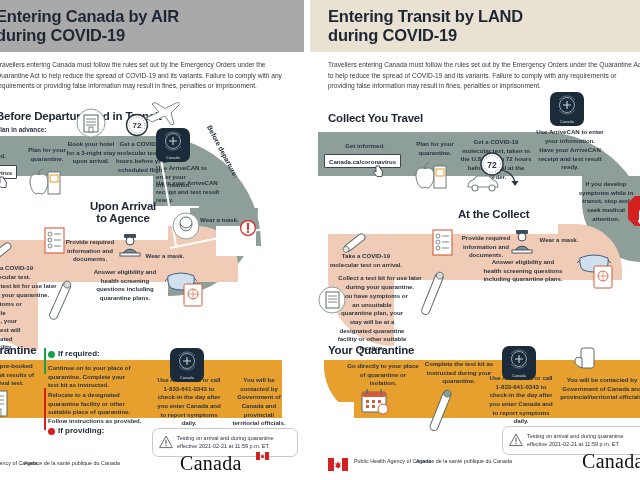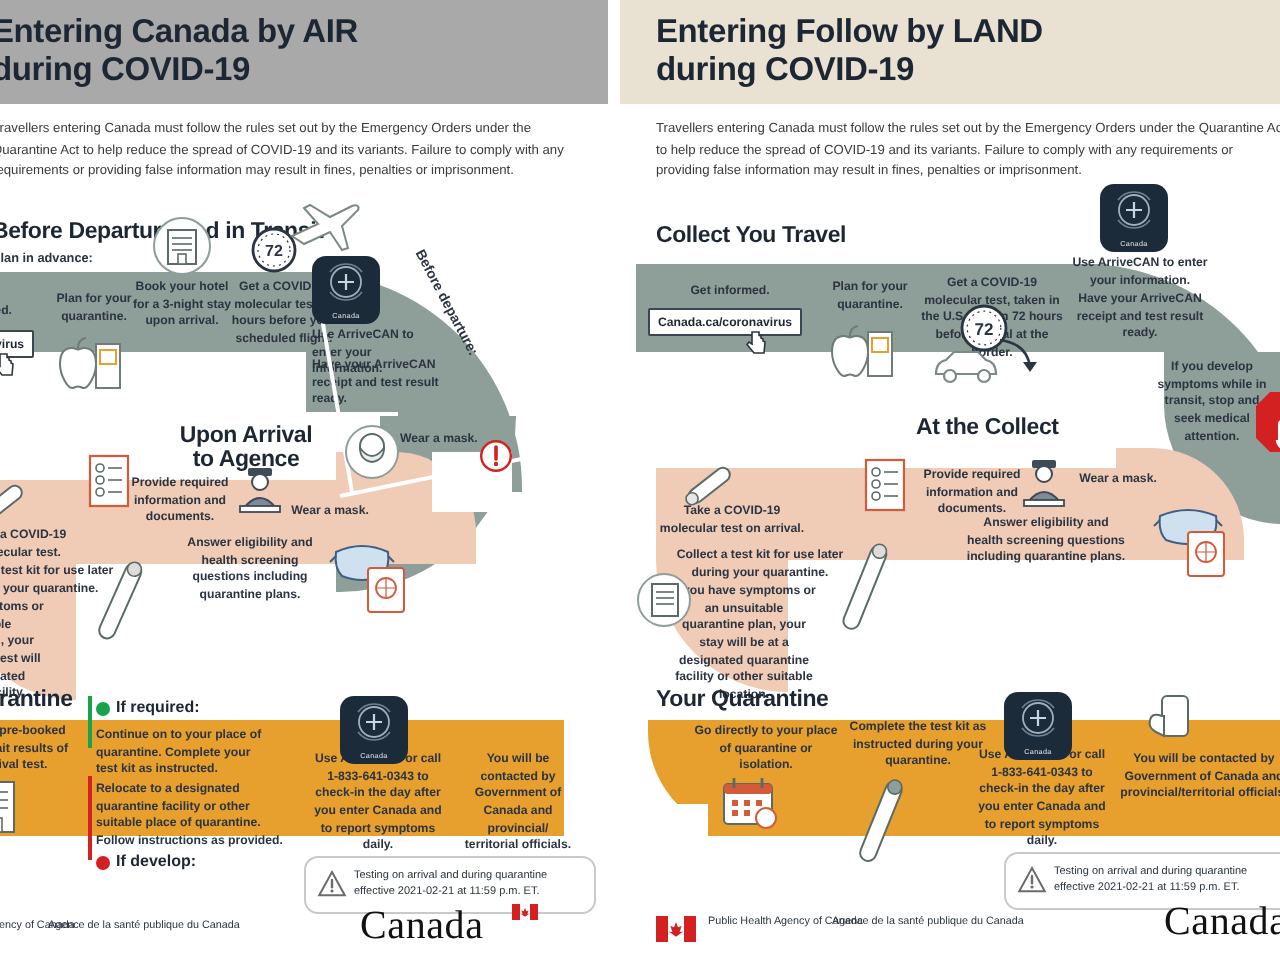--- a/index.html
+++ b/index.html
@@ -170,21 +170,21 @@
       <path d="M8 12 q6 8 12 0 q0 6 -6 7 q-6 -1 -6 -7 z" fill="#e9eef0" stroke="#5a6b66" stroke-width="0.9"></path>
     </svg>
     <div class="t l" style="left:232px; top:216px; width:44px;">Wear a mask.</div>
     <div class="t l" style="left:232px; top:228px; width:46px;">If symptoms develop, tell your flight attendant immediately.</div>
     <svg class="ico" style="left:272px; top:220px; width:16px; height:16px; z-index:22;" viewBox="0 0 16 16">
       <circle cx="8" cy="8" r="7.4" fill="#fff" stroke="#d32020" stroke-width="1.2"></circle>
       <path d="M8 3.5 v6" stroke="#d32020" stroke-width="1.8" stroke-linecap="round"></path>
       <circle cx="8" cy="12" r="1.1" fill="#d32020"></circle>
     </svg>
 
-    <div class="sec-h" style="left:100px; top:212px; font-size:11.5px; text-align:center; width:110px;">
+    <div class="sec-h" style="left:100px; top:200px; font-size:11.5px; text-align:center; width:110px;">
       <div>Upon Arrival</div>
       <div>to Agence</div>
     </div>
 
     <div class="shape peach" style="left:30px; top:240px; width:200px; height:42px;"></div>
     <div class="shape peach" style="left:10px; top:240px; width:60px; height:110px;
          border-bottom-left-radius:60px;"></div>
     <div class="shape peach" style="left:200px; top:226px; width:70px; height:56px;
          border-top-right-radius:40px;"></div>
     <div class="shape" style="left:248px; top:226px; width:40px; height:30px; background:#fff;"></div>
@@ -251,21 +251,21 @@
     </svg>
 
     <div class="np-rule" style="left:76px; top:348px; height:26px; background:#16a34a;"></div>
     <div class="np-dot g" style="left:80px; top:351px;"></div>
     <div class="np-label" style="left:90px; top:349px;">If required:</div>
     <div class="t l" style="left:80px; top:364px; width:86px;">Continue on to your place of quarantine. Complete your test kit as instructed.</div>
 
     <div class="np-rule" style="left:76px; top:388px; height:42px; background:#d32020;"></div>
     <div class="t l" style="left:80px; top:391px; width:98px;">Relocate to a designated quarantine facility or other suitable place of quarantine. Follow instructions as provided.</div>
     <div class="np-dot r" style="left:80px; top:428px;"></div>
-    <div class="np-label" style="left:90px; top:426px;">If develop:</div>
+    <div class="np-label" style="left:90px; top:426px;">If providing:</div>
 
     <div class="appicon" style="left:202px; top:348px;">
       <svg class="glyph" viewBox="0 0 34 22">
         <circle cx="17" cy="11" r="7.5" fill="none" stroke="#9fb0bf" stroke-width="0.9"></circle>
         <path d="M13 11 h8 M17 7 v8" stroke="#c8d6e0" stroke-width="1.1"></path>
         <path d="M9 6 a10 10 0 0 1 16 0" fill="none" stroke="#6e8396" stroke-width="0.8"></path>
         <path d="M9 16 a10 10 0 0 0 16 0" fill="none" stroke="#6e8396" stroke-width="0.8"></path>
       </svg>
       <div class="cap">Canada</div>
     </div>
@@ -295,21 +295,21 @@
       <path d="M6.5 2 L7.2 3.6 L8.3 3.2 L7.7 5 L8.8 4.8 L6.5 6.4 L4.2 4.8 L5.3 5 L4.7 3.2 L5.8 3.6 Z" fill="#d32020"></path>
     </svg>
   </div>
 
   <div class="panel-divider"></div>
 
   <div class="panel panel-land">
 
     <div class="hdr-band hdr-land"></div>
     <div class="hdr-title" style="left:18px; top:7px;">
-      <div>Entering Follow by LAND</div>
+      <div>Entering Transit by LAND</div>
       <div>during COVID-19</div>
     </div>
 
     <div class="intro" style="left:18px; top:60px; width:316px;">Travellers entering Canada must follow the rules set out by the Emergency Orders under the Quarantine Act to help reduce the spread of COVID-19 and its variants. Failure to comply with any requirements or providing false information may result in fines, penalties or imprisonment.</div>
 
     <div class="sec-h" style="left:18px; top:112px; font-size:11.5px;">Collect You Travel</div>
 
     <div class="shape grey" style="left:8px; top:132px; width:236px; height:44px;"></div>
     <div class="shape grey" style="left:232px; top:132px; width:108px; height:110px;
          border-top-right-radius:110px;"></div>

